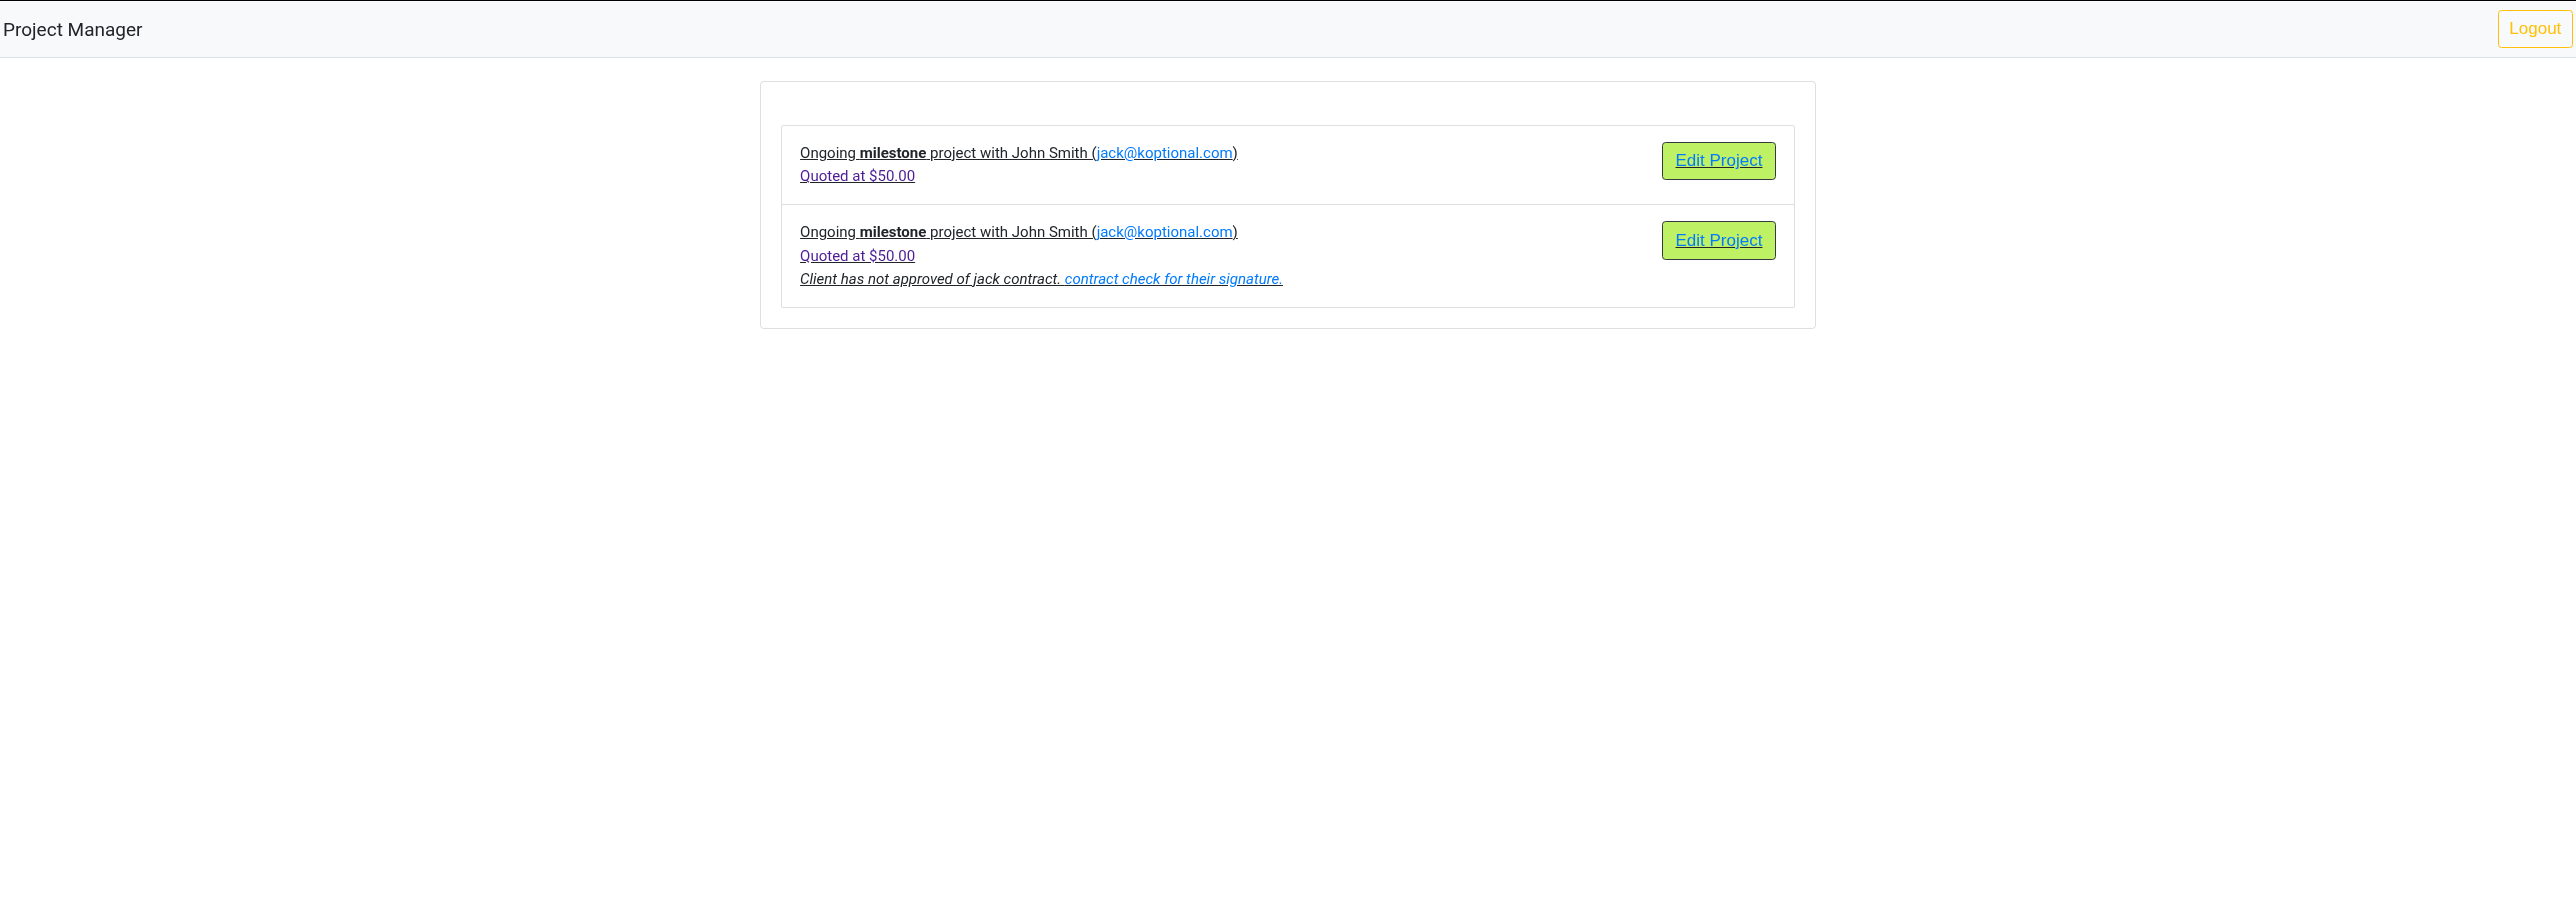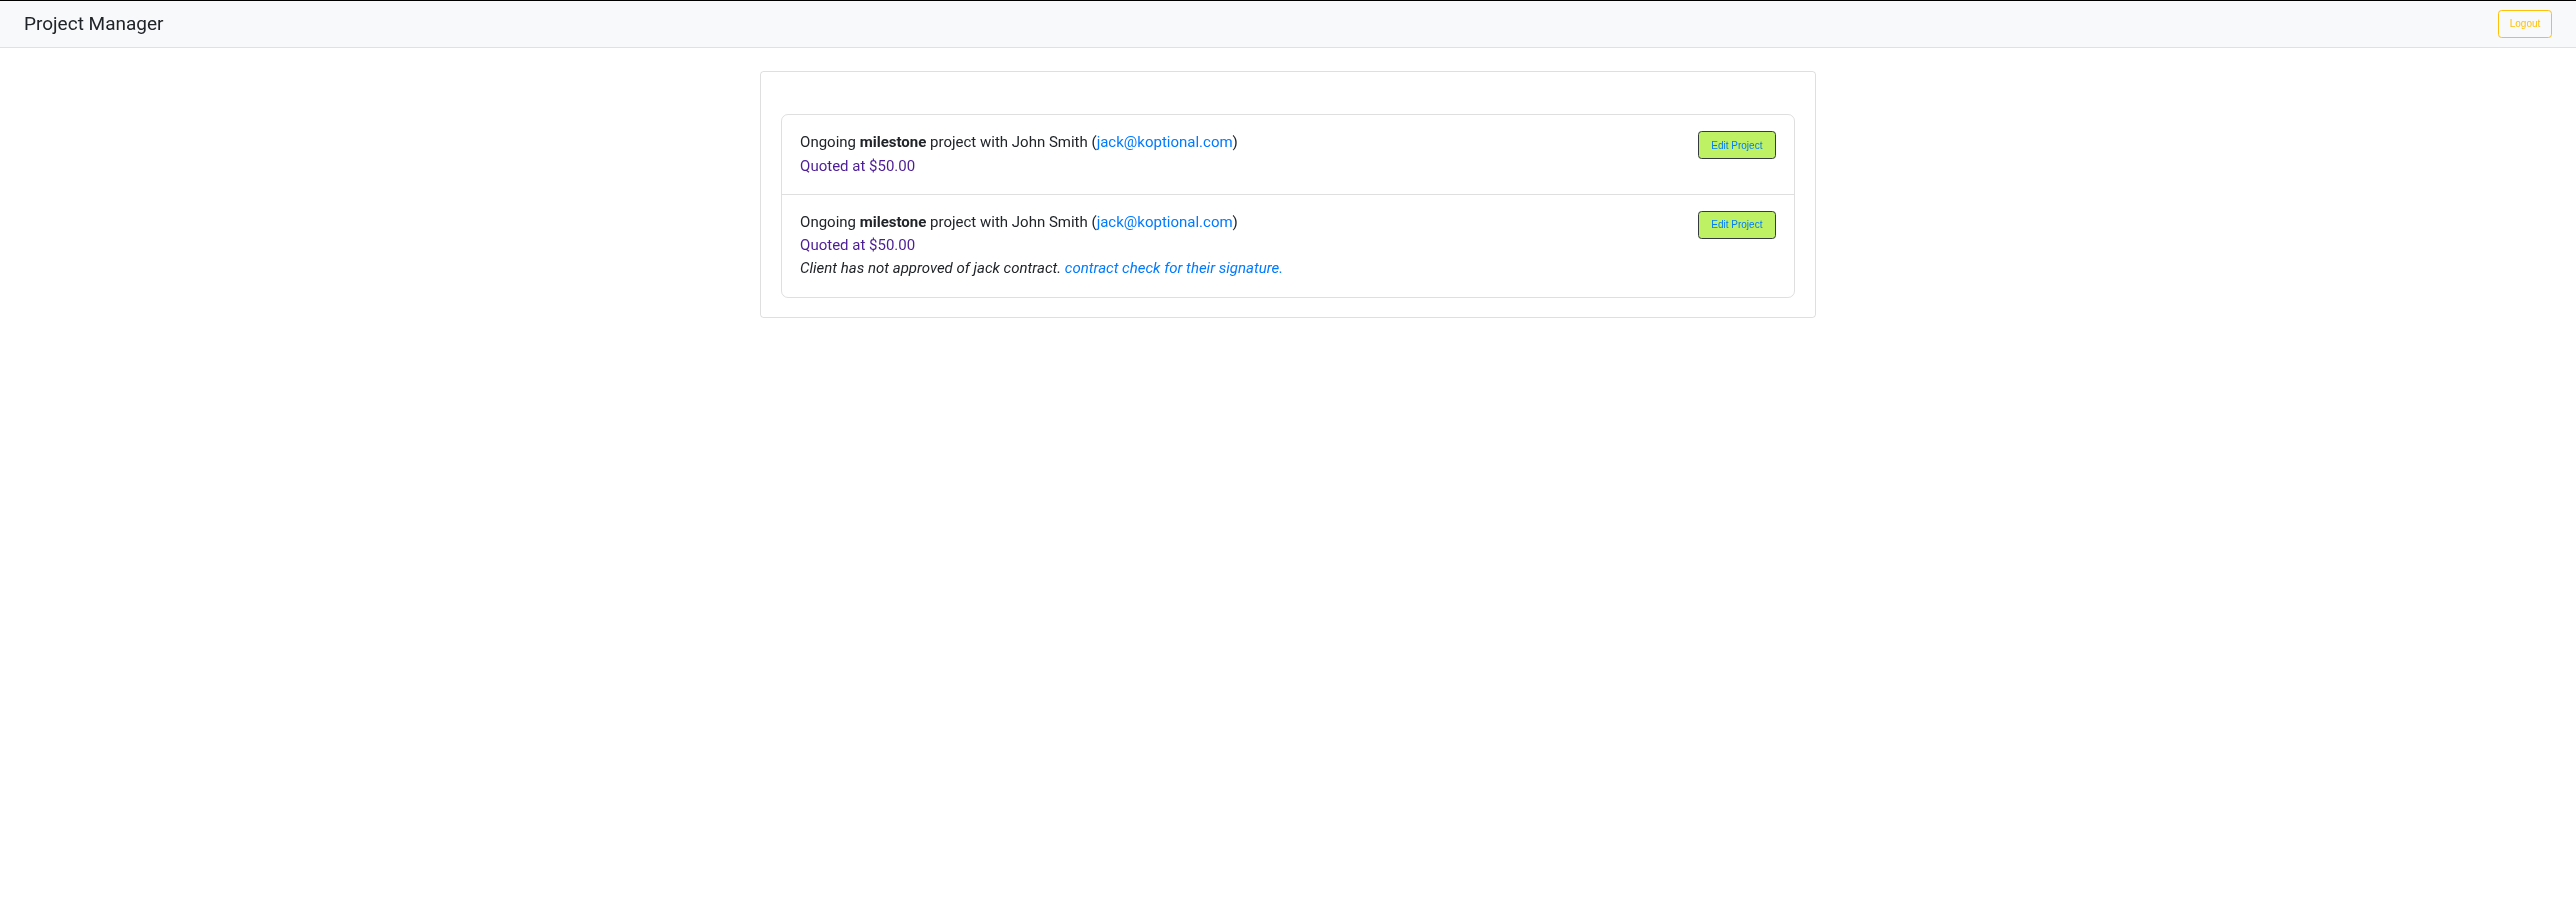--- a/index.html
+++ b/index.html
@@ -6,33 +6,33 @@
     body {
       font-family: -apple-system, BlinkMacSystemFont, "Segoe UI", Roboto, "Helvetica Neue", Arial, sans-serif;
       font-size: 14.3px;
       color: #212529;
       background: #fff;
     }
     .navbar {
       background: #f8f9fa;
       border-top: 0.9px solid #000;
       border-bottom: 0.9px solid #dee2e6;
-      padding: 9px 24px;
+      padding: 9px 3px;
       display: flex;
       align-items: center;
       justify-content: space-between;
     }
     .navbar-brand {
       font-size: 19px;
       color: #212529;
     }
     .btn {
       display: inline-block;
       padding: 5.4px 10.7px;
-      font-size: 10px;
+      font-size: 17px;
       line-height: 1.5;
       border-radius: 3.6px;
       cursor: pointer;
       text-align: center;
       background: transparent;
     }
     .btn-outline-warning {
       color: #ffc107;
       border: 0.9px solid #ffc107;
     }
@@ -78,22 +78,23 @@
       font-size: 15px;
     }
     .nav-tabs .nav-link.active {
       color: #495057;
       background: #fff;
       border-color: #dee2e6 #dee2e6 #fff;
       margin-bottom: -0.9px;
     }
     .list-group {
       border: 0.9px solid rgba(0,0,0,0.125);
-      border-radius: 7px;
+      border-radius: 2px;
       margin-top: 23px;
+      text-decoration: underline;
     }
     .list-group-item {
       padding: 16px 18px;
       border-bottom: 0.9px solid rgba(0,0,0,0.125);
       display: flex;
       justify-content: space-between;
       align-items: flex-start;
     }
     .list-group-item:last-child { border-bottom: none; }
     .project-info { font-size: 15px; line-height: 1.55; }

